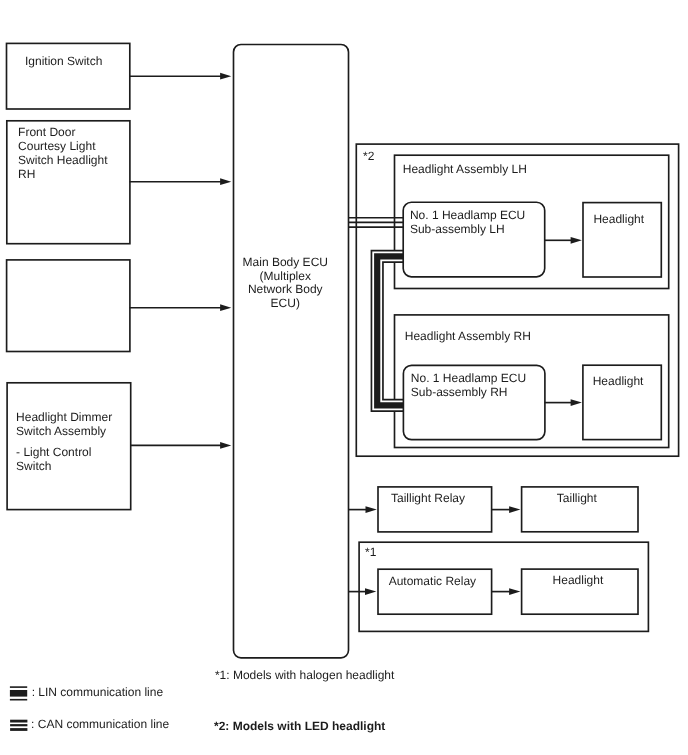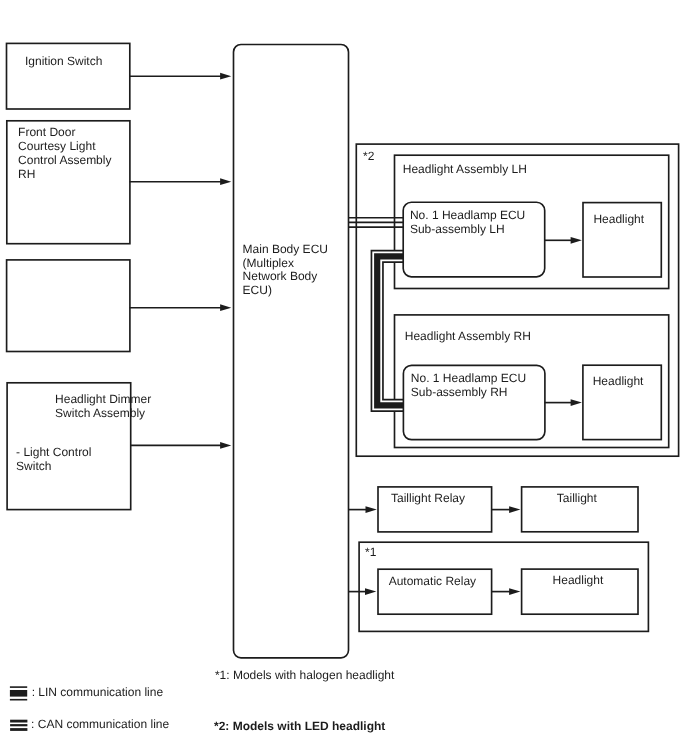--- a/index.html
+++ b/index.html
@@ -83,27 +83,27 @@
     <g>
       <rect x="10.1" y="719.7" width="17.3" height="2.8" fill="#1c1c1c"></rect>
       <rect x="10.1" y="724.1" width="17.3" height="2.2" fill="#1c1c1c"></rect>
       <rect x="10.1" y="728.1" width="17.3" height="2.8" fill="#1c1c1c"></rect>
     </g>
   </svg>
 
   <span class="txt" style="left:25.0px;top:54.5px;">Ignition Switch</span>
   <span class="txt" style="left:18.1px;top:126.4px;">Front Door
 Courtesy Light
-Control Assembly
+Switch Headlight
 RH</span>
-  <span class="txt" style="left:16.1px;top:393px;margin-left:39px;">Headlight Dimmer
+  <span class="txt" style="left:16.1px;top:411px;">Headlight Dimmer
 Switch Assembly</span>
   <span class="txt" style="left:16.1px;top:445.9px;">- Light Control
 Switch</span>
-  <span class="txt" style="left:242.6px;top:243px;">Main Body ECU
+  <span class="txt" style="left:242.6px;top:256px;text-align:center;">Main Body ECU
 (Multiplex
 Network Body
 ECU)</span>
   <span class="txt" style="left:363.0px;top:149.9px;">*2</span>
   <span class="txt" style="left:402.75px;top:163.0px;">Headlight Assembly LH</span>
   <span class="txt" style="left:404.76px;top:330px;">Headlight Assembly RH</span>
   <span class="txt" style="left:409.9px;top:209.0px;">No. 1 Headlamp ECU
 Sub-assembly LH</span>
   <span class="txt" style="left:410.8px;top:371.9px;">No. 1 Headlamp ECU
 Sub-assembly RH</span>

